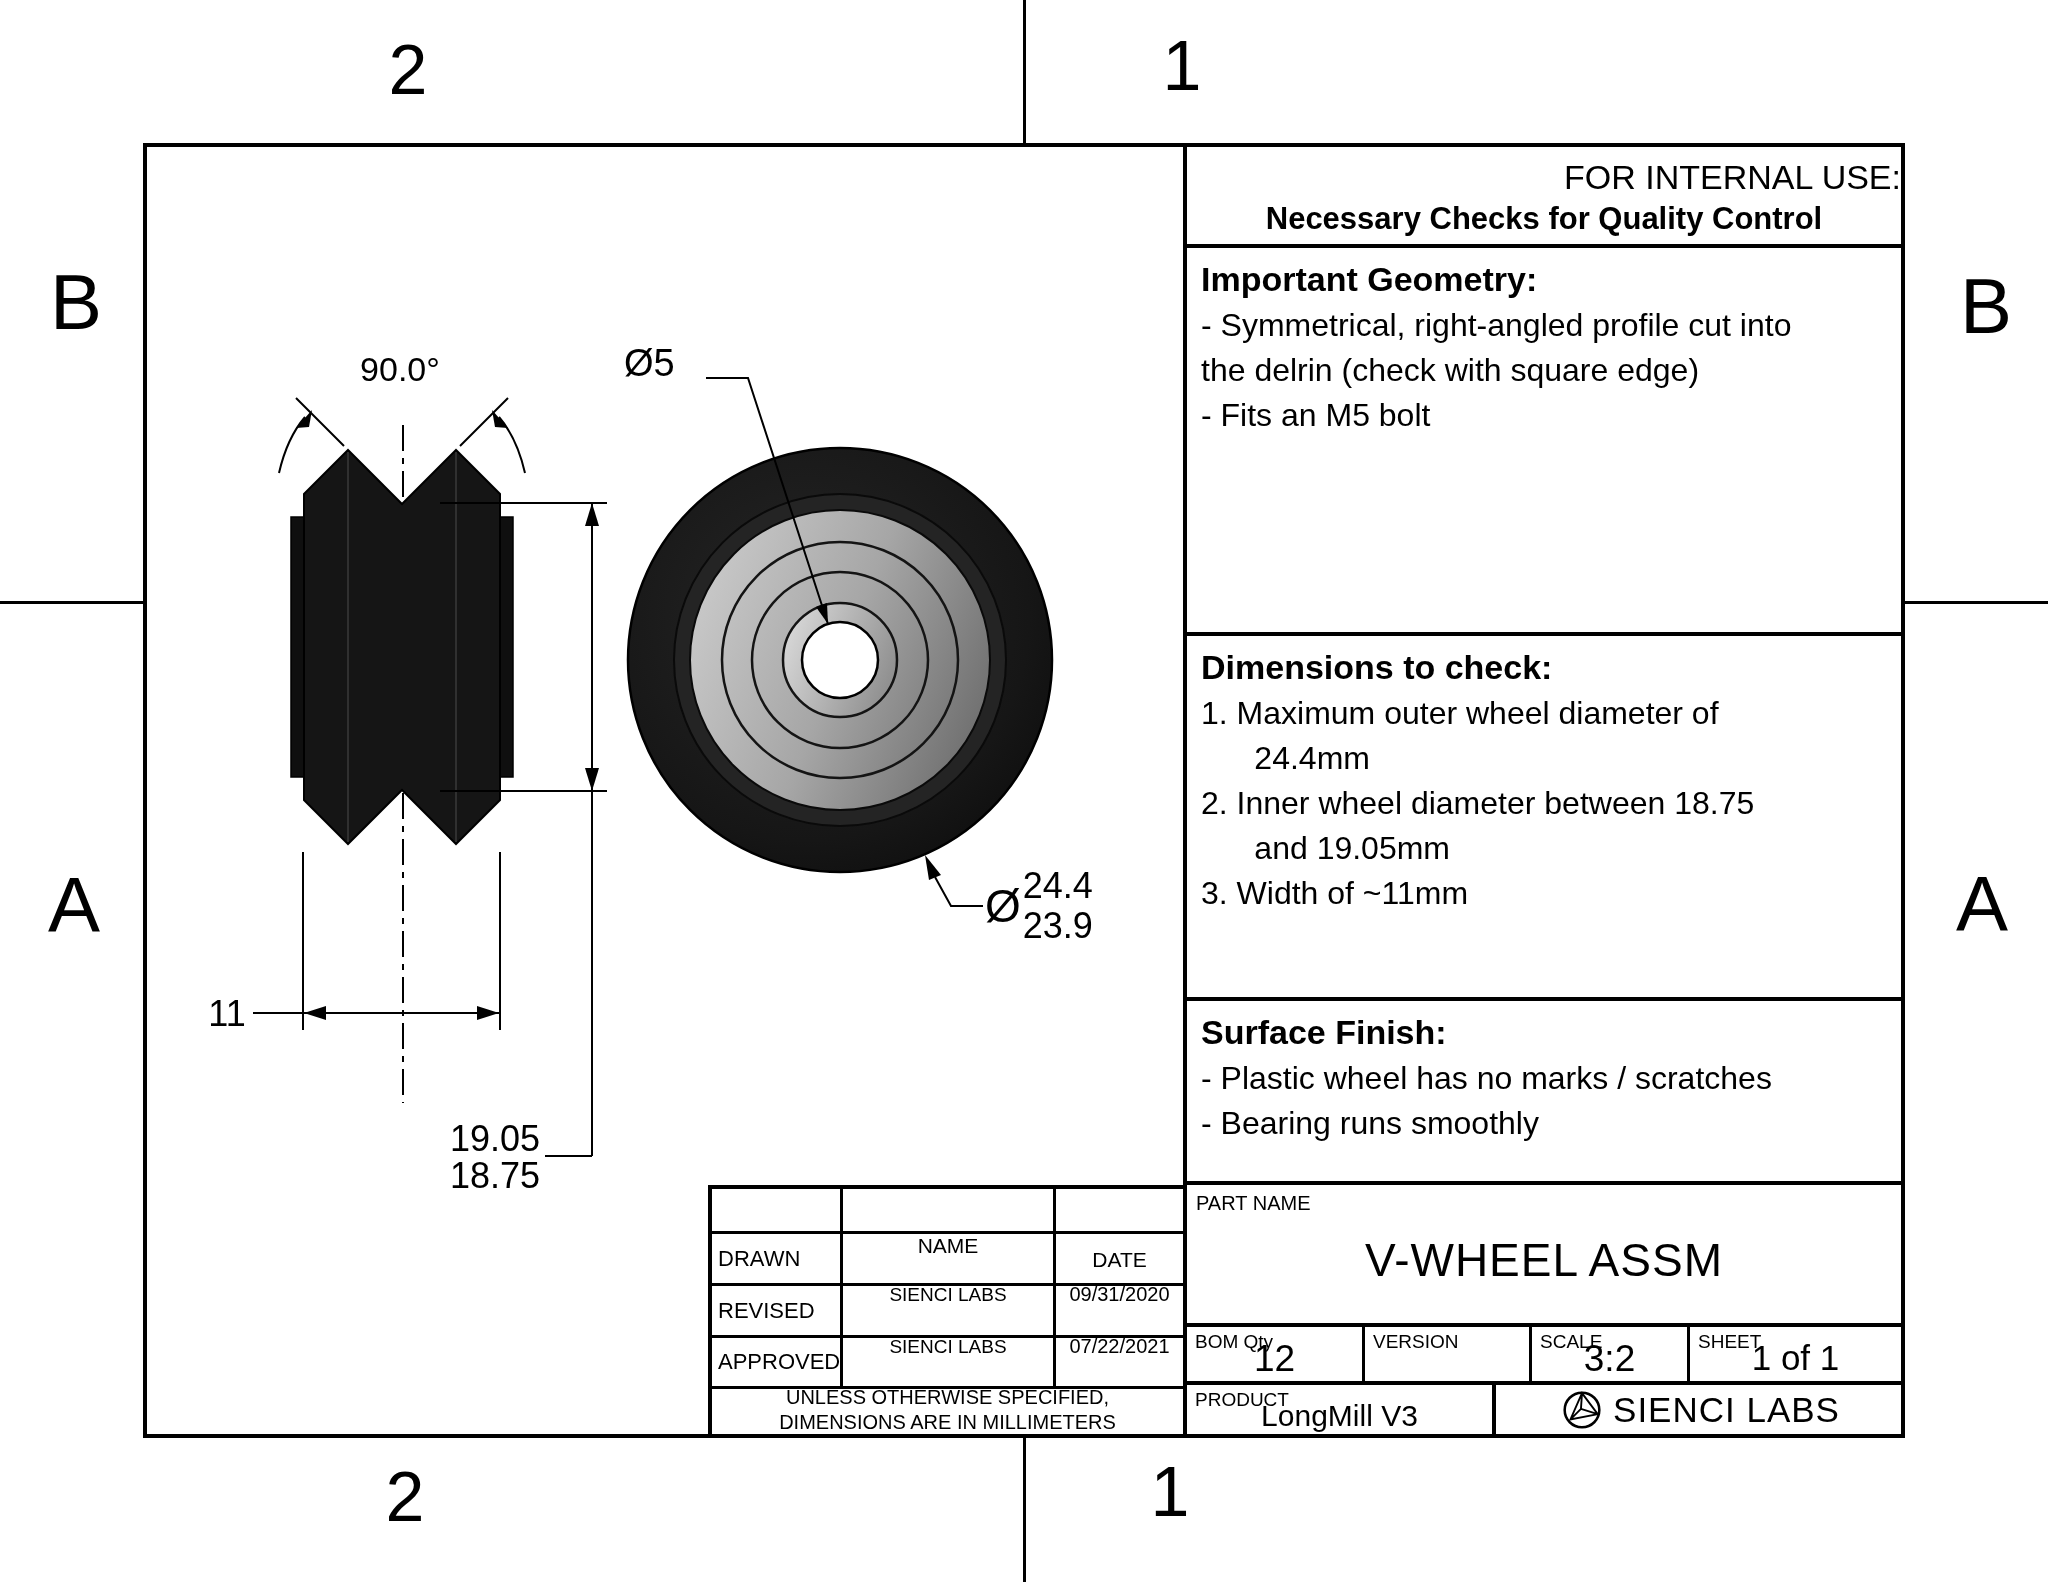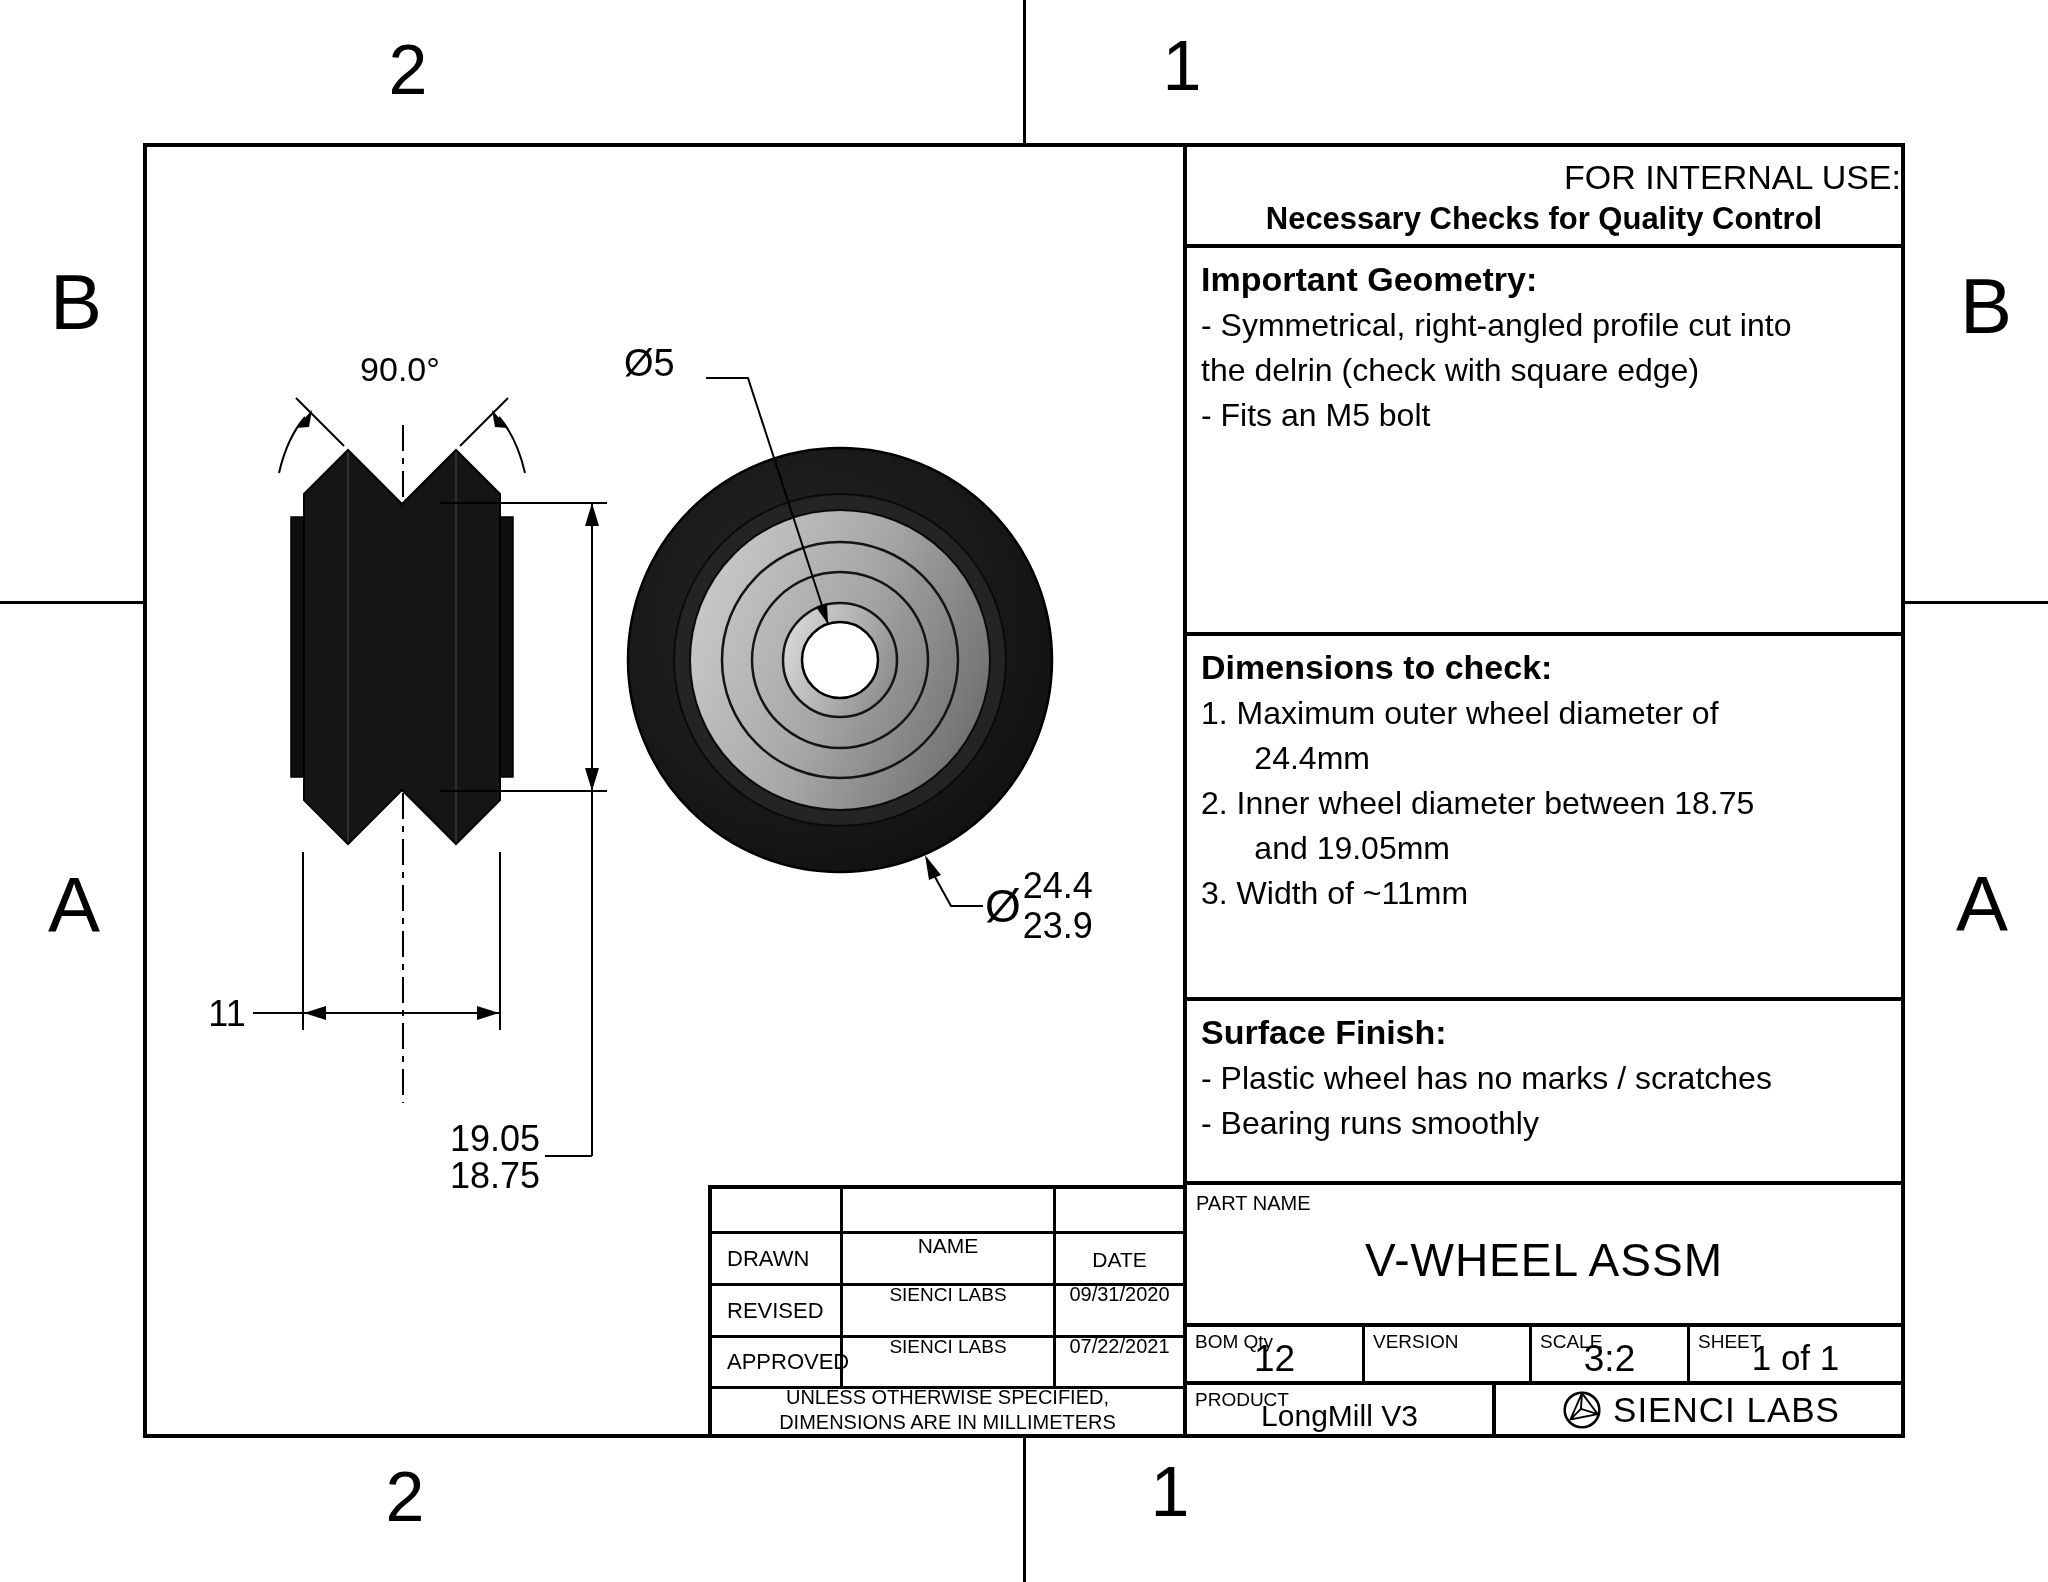--- a/index.html
+++ b/index.html
@@ -26,21 +26,21 @@
   .spec-cell{position:absolute;top:0;bottom:0;box-sizing:border-box;}
   .spec-cell.bl{border-left:3px solid #000;}
   .spec-label{position:absolute;top:4px;left:8px;font-size:19px;}
   .spec-value{position:absolute;left:0;right:0;top:11px;text-align:center;font-size:37px;}
   
   #tblock{position:absolute;left:708px;top:1185px;width:479px;height:253px;
           border:4px solid #000;box-sizing:border-box;background:#fff;}
   .tb-hline{position:absolute;left:0;width:471px;height:3px;background:#000;}
   .tb-vline{position:absolute;top:0;width:3px;height:200px;background:#000;}
   .tb-cell{position:absolute;font-size:21px;display:flex;align-items:center;}
-  .tb-label{padding-left:15px;font-size:22px;}
+  .tb-label{padding-left:6px;font-size:22px;}
   .tb-center{justify-content:center;margin-top:36px;}
   .tb-note{position:absolute;left:0;width:471px;text-align:center;font-size:20px;
            line-height:25px;white-space:pre-wrap;}
   
   .mini-label{position:absolute;top:7px;left:9px;font-size:20px;}
   .part-name{position:absolute;left:0;right:0;top:48px;text-align:center;font-size:46px;letter-spacing:1px;}
   
   .prod-value{position:absolute;left:0;right:0;top:14px;text-align:center;font-size:30px;}
   .logo-cell{position:absolute;top:0;bottom:0;left:305px;width:409px;border-left:4px solid #000;
              display:flex;align-items:center;justify-content:center;gap:10px;}

